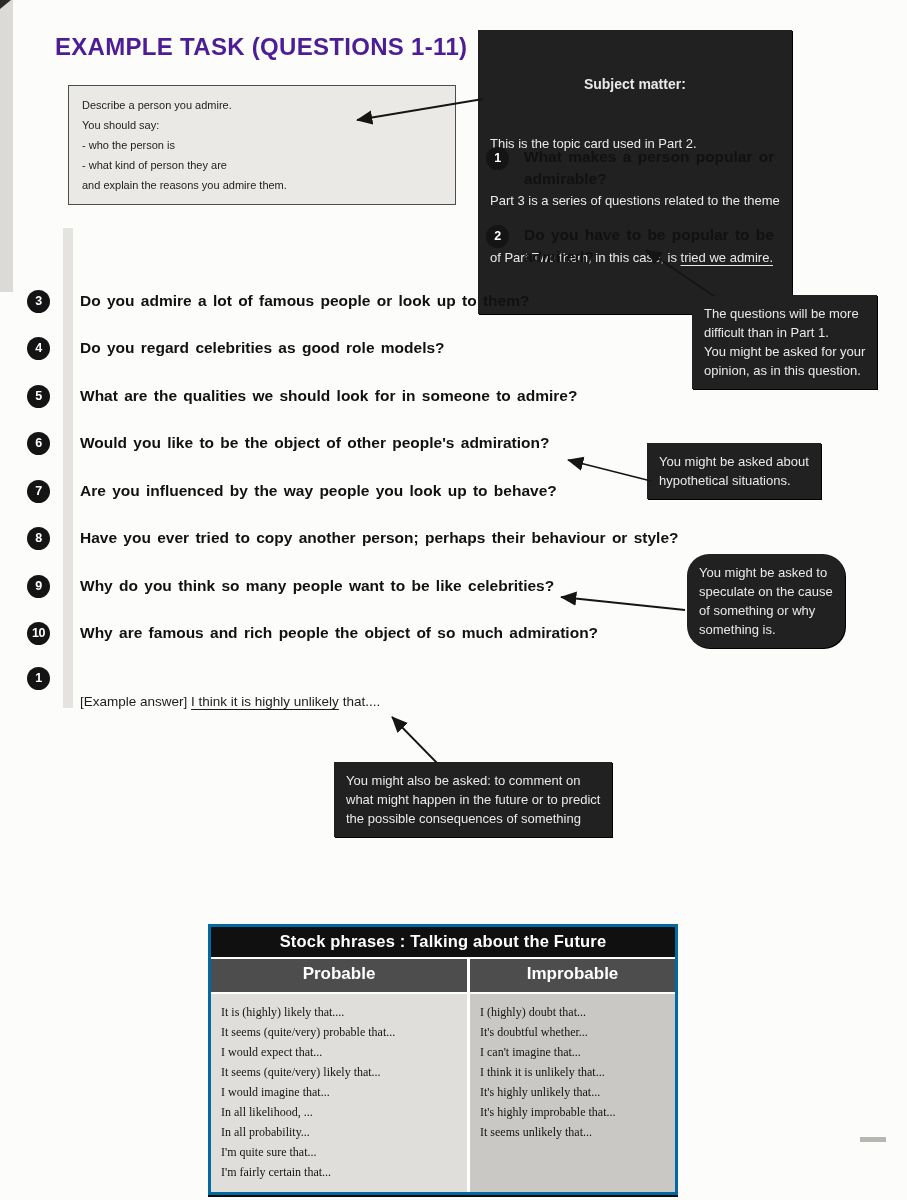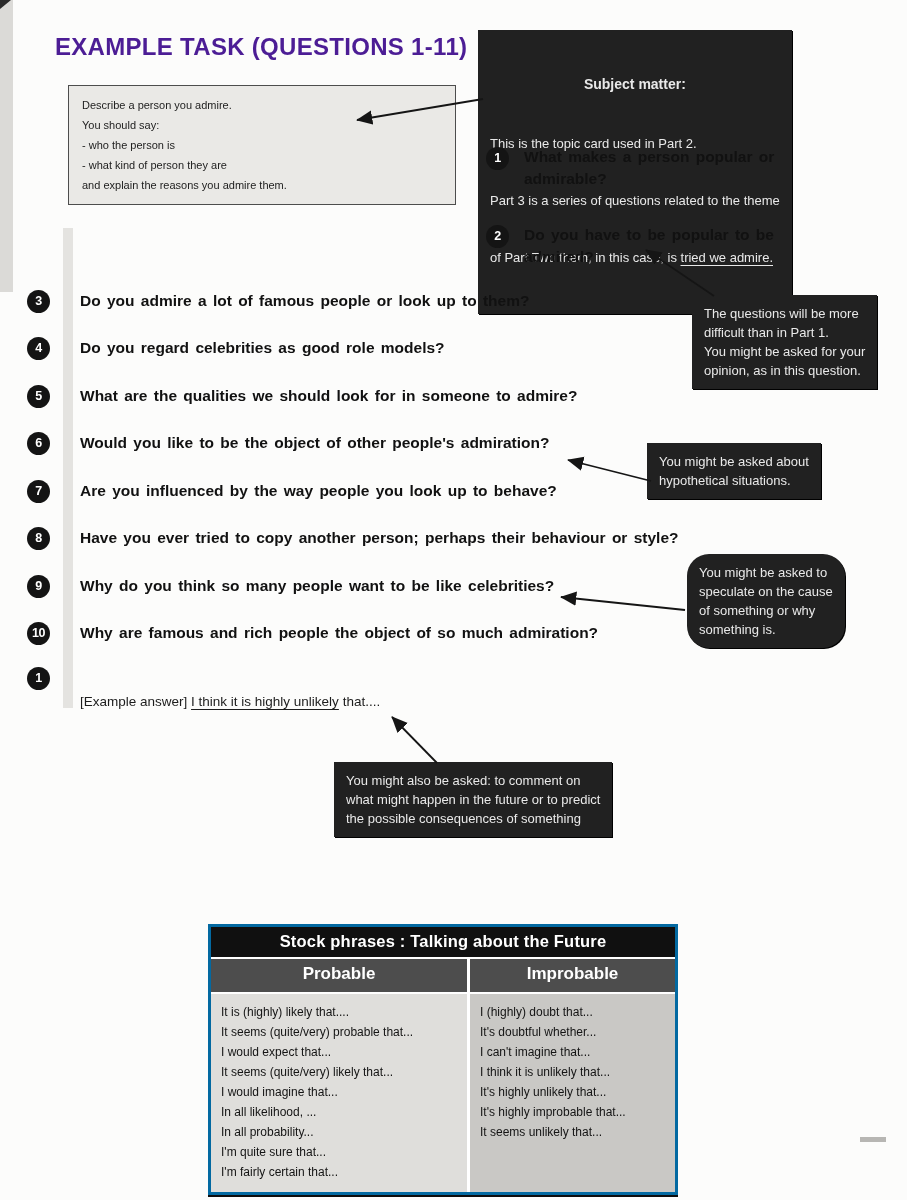--- a/index.html
+++ b/index.html
@@ -73,21 +73,21 @@
     background:#101010;color:#fff;font-weight:bold;font-size:16.5px;
     text-align:center;padding:5px 0 6px;letter-spacing:.2px;
   }
   .st-head{display:flex;gap:3px;background:#fff;padding-top:2px;}
   .st-h{
     background:#4d4d4d;color:#fff;font-weight:bold;font-size:17px;
     text-align:center;padding:5px 0 8px;
   }
   .st-h-prob{width:256px;}
   .st-h-improb{flex:1;}
-  .st-body{display:flex;gap:3px;background:#fff;padding-top:2px;}
+  .st-body{display:flex;gap:3px;background:#fff;padding-top:2px;font-family:Liberation Serif, serif;}
   .st-col{padding:8px 10px 10px;font-size:12px;line-height:20px;color:#141414;}
   .st-col div{white-space:nowrap;}
   .st-col-prob{width:236px;background:#dfdedb;}
   .st-col-improb{flex:1;background:#c9c8c5;}
 </style>
 </head>
 <body>
 
 <div class="page">
 

